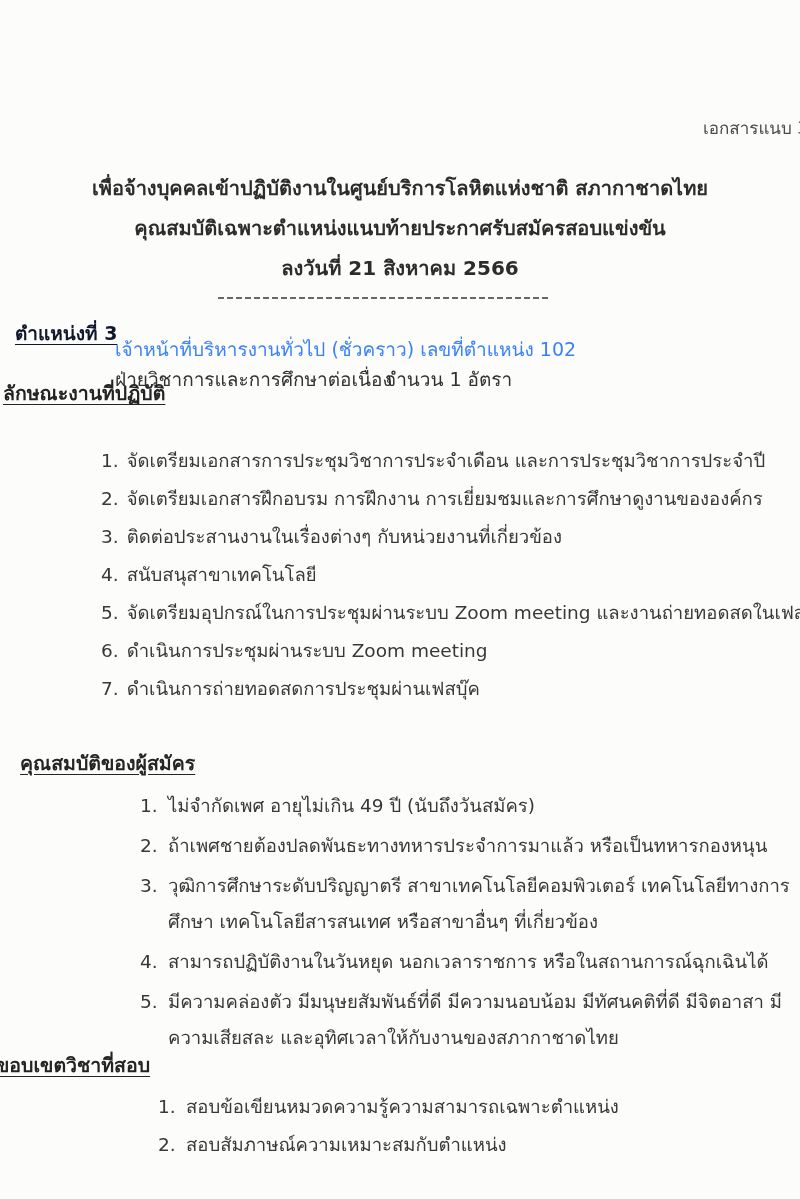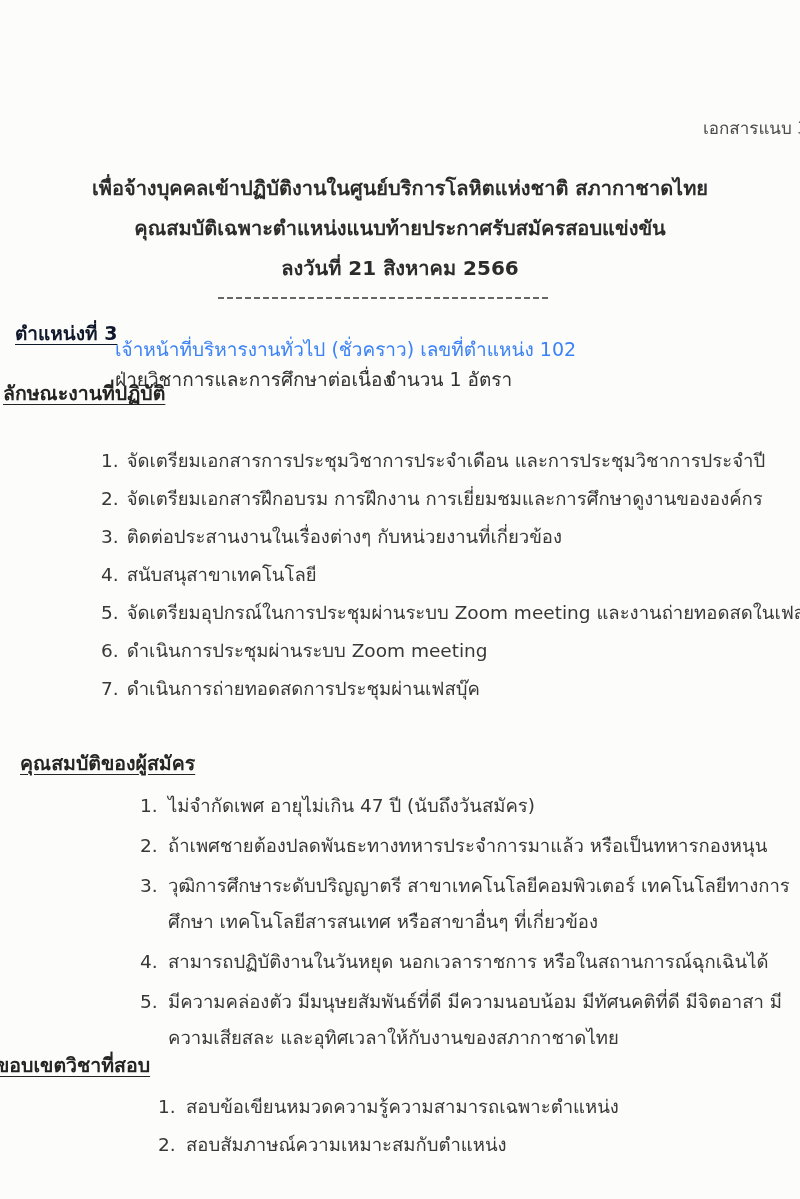--- a/index.html
+++ b/index.html
@@ -192,21 +192,21 @@
     <div class="item">
       <span class="num">7.</span><span class="txt">ดำเนินการถ่ายทอดสดการประชุมผ่านเฟสบุ๊ค</span>
     </div>
   </div>
 
   <div id="sec2-heading" class="sec-heading">คุณสมบัติของผู้สมัคร</div>
 
   <div id="sec2-list" class="list">
     <div class="item">
       <span class="num">1.</span>
-      <span class="txt">ไม่จำกัดเพศ อายุไม่เกิน 47 ปี (นับถึงวันสมัคร)</span>
+      <span class="txt">ไม่จำกัดเพศ อายุไม่เกิน 49 ปี (นับถึงวันสมัคร)</span>
     </div>
     <div class="item">
       <span class="num">2.</span>
       <span class="txt">ถ้าเพศชายต้องปลดพันธะทางทหารประจำการมาแล้ว หรือเป็นทหารกองหนุน</span>
     </div>
     <div class="item">
       <span class="num">3.</span>
       <span class="txt">วุฒิการศึกษาระดับปริญญาตรี สาขาเทคโนโลยีคอมพิวเตอร์ เทคโนโลยีทางการศึกษา เทคโนโลยีสารสนเทศ หรือสาขาอื่นๆ ที่เกี่ยวข้อง</span>
     </div>
     <div class="item">

